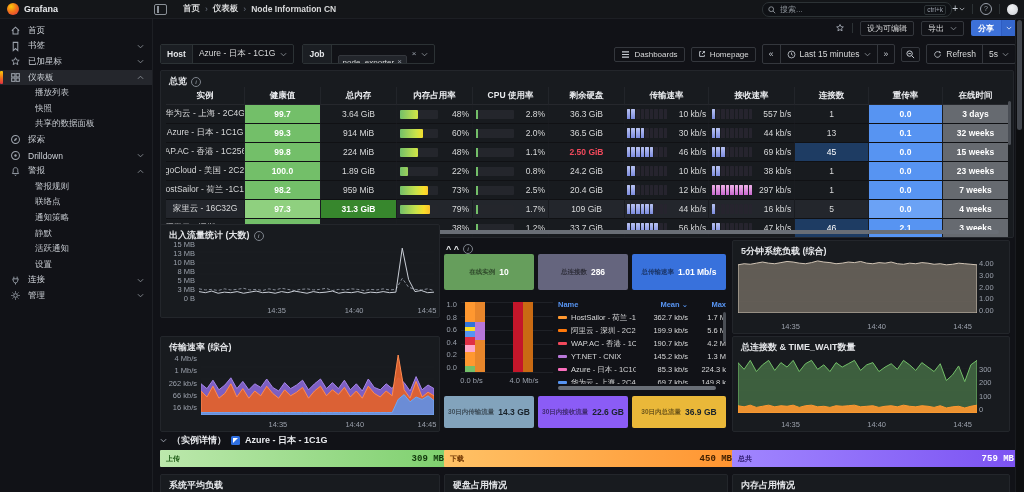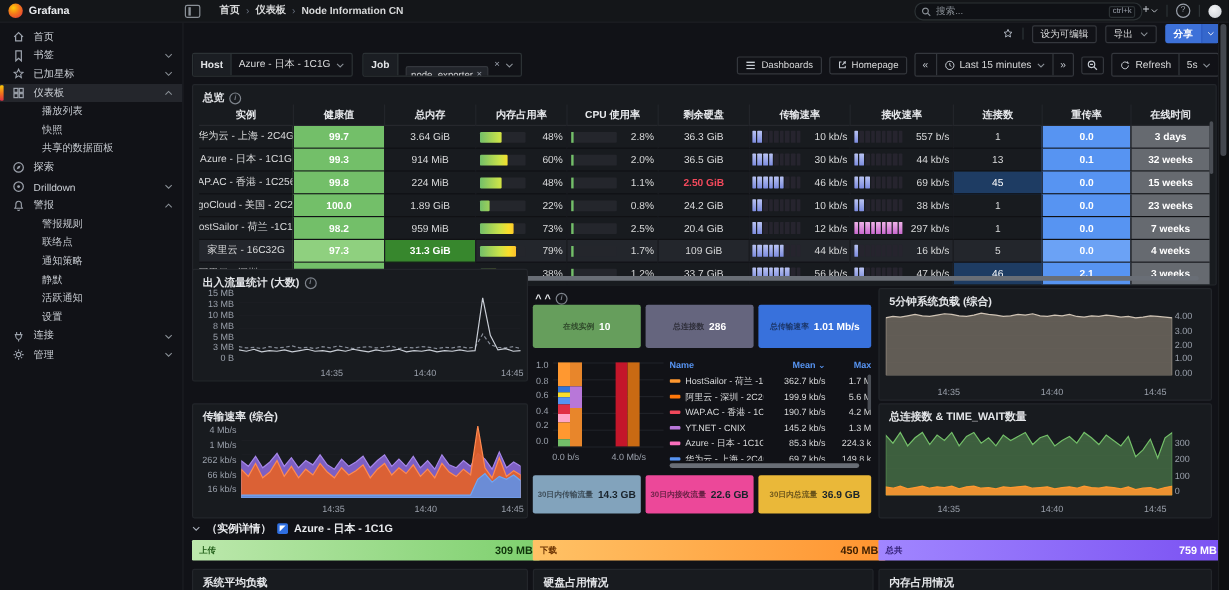--- a/index.html
+++ b/index.html
@@ -114,21 +114,21 @@
   .lg-head{color:#5794F2;font-weight:700;}
   .lg-head .lh-name{grid-column:1/3;}
   .lg-head .num{text-align:right;}
   .lg-row .num{text-align:right;color:#d8d9da;}
   .sw{width:9px;height:3px;border-radius:1px;}
   .lg-name{white-space:nowrap;overflow:hidden;color:#d8d9da;}
   
   .sect{position:absolute;display:flex;align-items:center;gap:5px;font-size:9px;font-weight:700;color:#e8eaed;}
   .azure-ico{width:9px;height:9px;border-radius:1.5px;background:#2f6fe0;position:relative;flex:none;}
   .azure-ico::before{content:"";position:absolute;left:2px;top:2px;border-left:5px solid #fff;border-bottom:5px solid transparent;}
-  .bigbar{position:absolute;height:17px;border-radius:1px;display:flex;align-items:center;justify-content:space-between;padding:0 6px;font-size:7px;font-weight:700;}
+  .bigbar{position:absolute;height:17px;border-radius:1px;display:flex;align-items:center;justify-content:space-between;padding:0 6px;font-size:7px;font-weight:700;font-family:Liberation Mono, monospace;}
   .bigbar .bval{font-size:9px;}
   .bb-up{background:linear-gradient(90deg,#BCE8AC,#7ED06E);color:#1c5a14;}
   .bb-up .bval{color:#10350b;}
   .bb-down{background:linear-gradient(90deg,#FFC266,#FF9430);color:#6b3200;}
   .bb-down .bval{color:#3d1e00;}
   .bb-total{background:linear-gradient(90deg,#A186FF,#7B52F2);color:#2d1a70;}
   .bb-total .bval{color:#fff;}
   
   .page-sb{position:absolute;right:0;top:0;width:8px;bottom:0;background:#0d0e10;border-left:1px solid #1a1c20;}
   .page-sb .thumb{position:absolute;left:1px;width:5px;border-radius:3px;background:#43474e;}
@@ -963,21 +963,21 @@
           </div>
         </div>
       <div class="vscroll" style="right:0;top:14px;height:30px;"></div>
     </div>
     <div class="hscroll" style="left:114px;width:158px;top:146px;right:auto;"></div>
 
     <div class="stat dark" style="left: 0px; top: 156px; width: 90px; height: 32px; background: rgb(130, 163, 188);">
       <span class="slabel">30日内传输流量</span>
       <span class="svalue">14.3 GB</span>
     </div>
-    <div class="stat dark" style="left: 94px; top: 156px; width: 90px; height: 32px; background: #ec4899;">
+    <div class="stat dark" style="left: 94px; top: 156px; width: 90px; height: 32px; background: #8b5cf6;">
       <span class="slabel">30日内接收流量</span>
       <span class="svalue">22.6 GB</span>
     </div>
     <div class="stat dark" style="left: 188px; top: 156px; width: 94px; height: 32px; background: rgb(234, 184, 57);">
       <span class="slabel">30日内总流量</span>
       <span class="svalue">36.9 GB</span>
     </div>
   </div>
 
   <section class="panel" style="left:732px;top:240px;width:276px;height:92px;">

